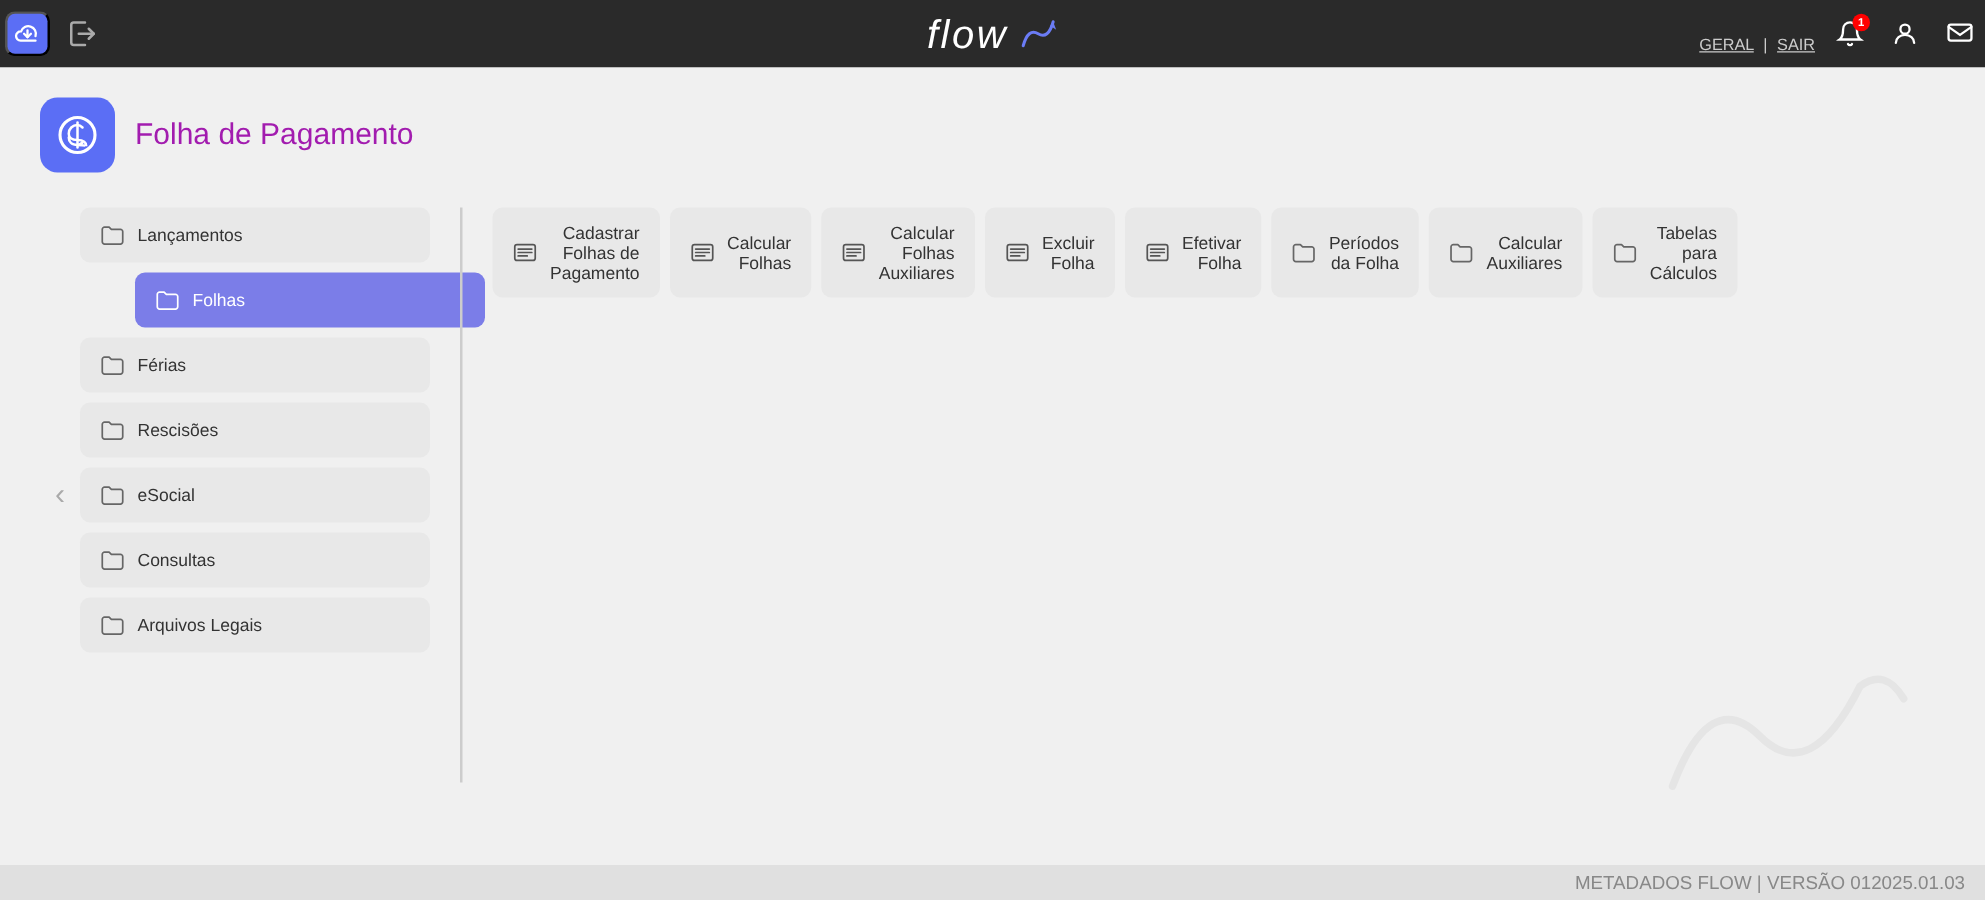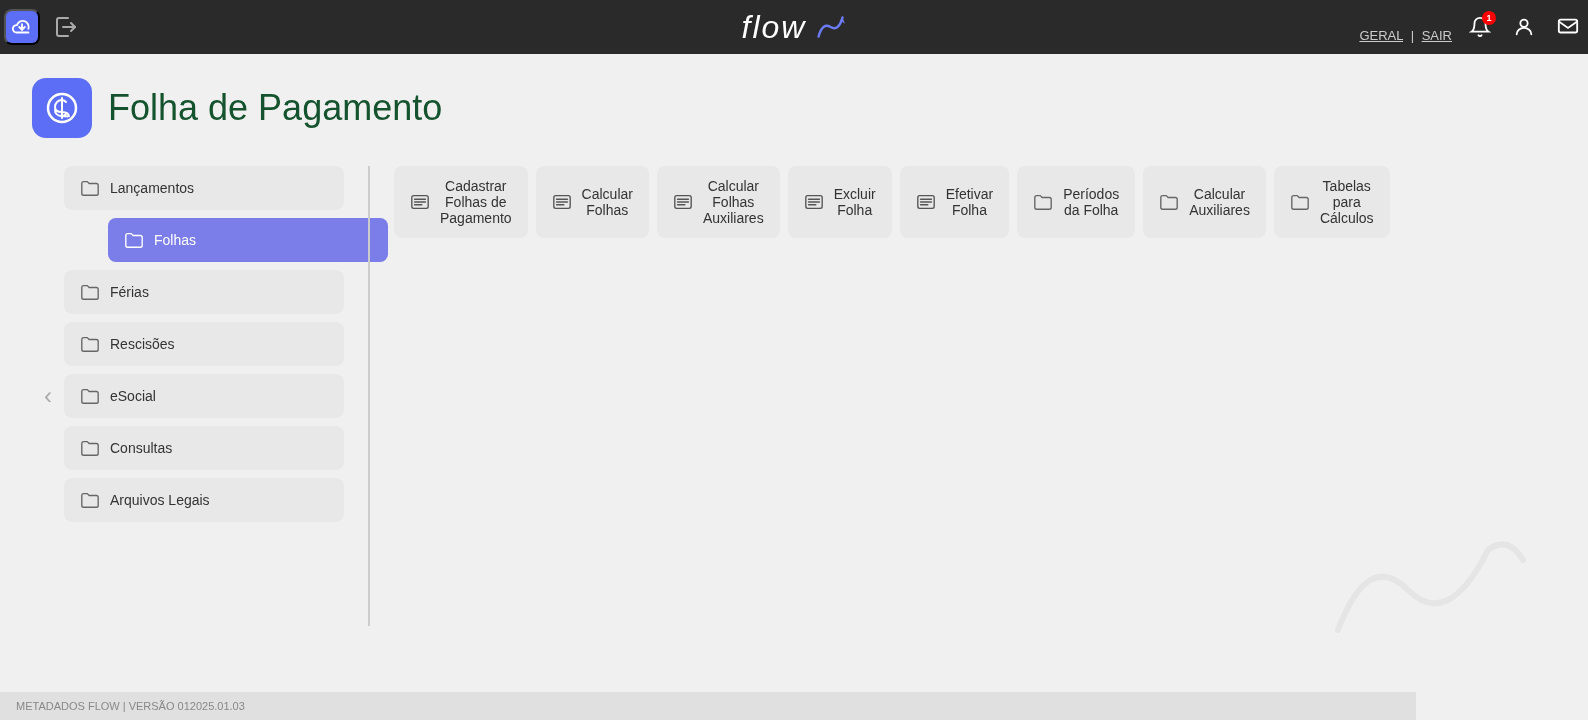--- a/index.html
+++ b/index.html
@@ -77,23 +77,23 @@
       margin-bottom: 28px;
     }
     .page-header-icon {
       background: #5b6ef5;
       border-radius: 14px;
       width: 60px; height: 60px;
       display: flex; align-items: center; justify-content: center;
     }
     .page-header-icon svg { width: 36px; height: 36px; }
     .page-title {
-      font-size: 36px;
+      font-size: 24px;
       font-weight: 400;
-      color: #14532d;
+      color: #a21caf;
     }
 
     
     .main-layout {
       display: flex;
       gap: 0;
       align-items: flex-start;
     }
 
     
@@ -132,48 +132,48 @@
     
     .menu-item {
       background: #e8e8e8;
       border-radius: 8px;
       padding: 12px 16px;
       display: flex; align-items: center; gap: 10px;
       cursor: pointer;
       color: #333;
       font-size: 14px;
       transition: background 0.15s;
-      border: none; text-align: center; width: 100%;
+      border: none; text-align: right; width: 100%;
     }
     .menu-item.active {
       background: #7b7de8;
       color: #fff;
       margin-left: 44px;
     }
     .menu-item svg { width: 20px; height: 20px; flex-shrink: 0; }
 
     
     .watermark {
       position: absolute;
       bottom: 60px; right: 60px;
       opacity: 0.1;
       pointer-events: none;
     }
 
     
     .footer {
       background: #e0e0e0;
       height: 28px;
-      display: flex; align-items: center; justify-content: flex-start;
+      display: flex; align-items: center; justify-content: flex-end;
       padding: 0 16px;
-      font-size: 11px;
+      font-size: 15px;
       color: #888;
       position: fixed;
       bottom: 0;
-      width: 1416px;
+      width: 1588px;
     }
   </style>
 </head>
 <body>
 
 <nav class="topnav">
   <div class="topnav-left">
     <button class="topnav-logo-btn">
       <svg viewBox="0 0 24 24" fill="none" xmlns="http://www.w3.org/2000/svg">
         <path d="M19 18H6a4 4 0 1 1 .4-7.98A5.5 5.5 0 1 1 19 14" stroke="white" stroke-width="2" stroke-linecap="round" stroke-linejoin="round" fill="none"></path>

